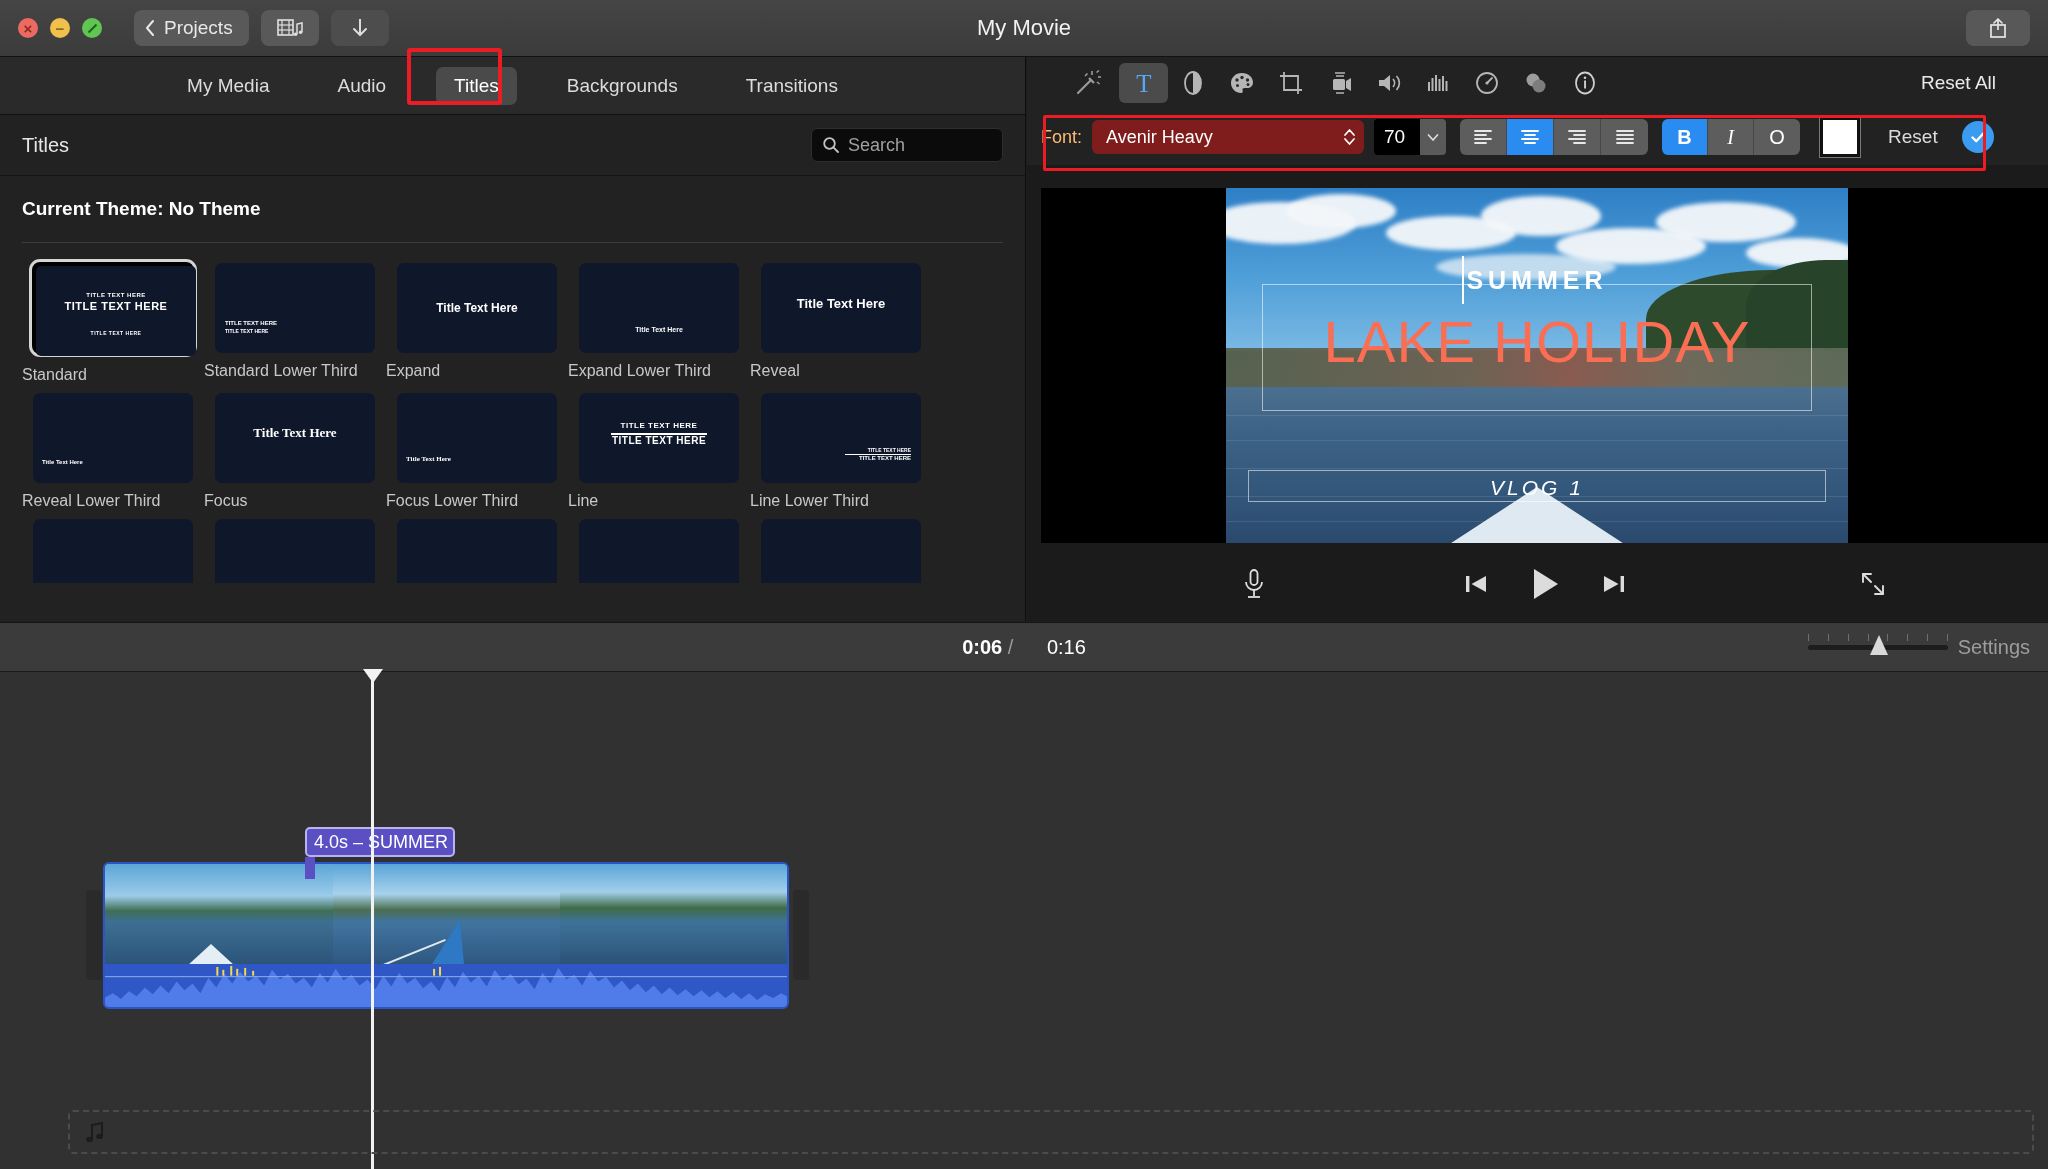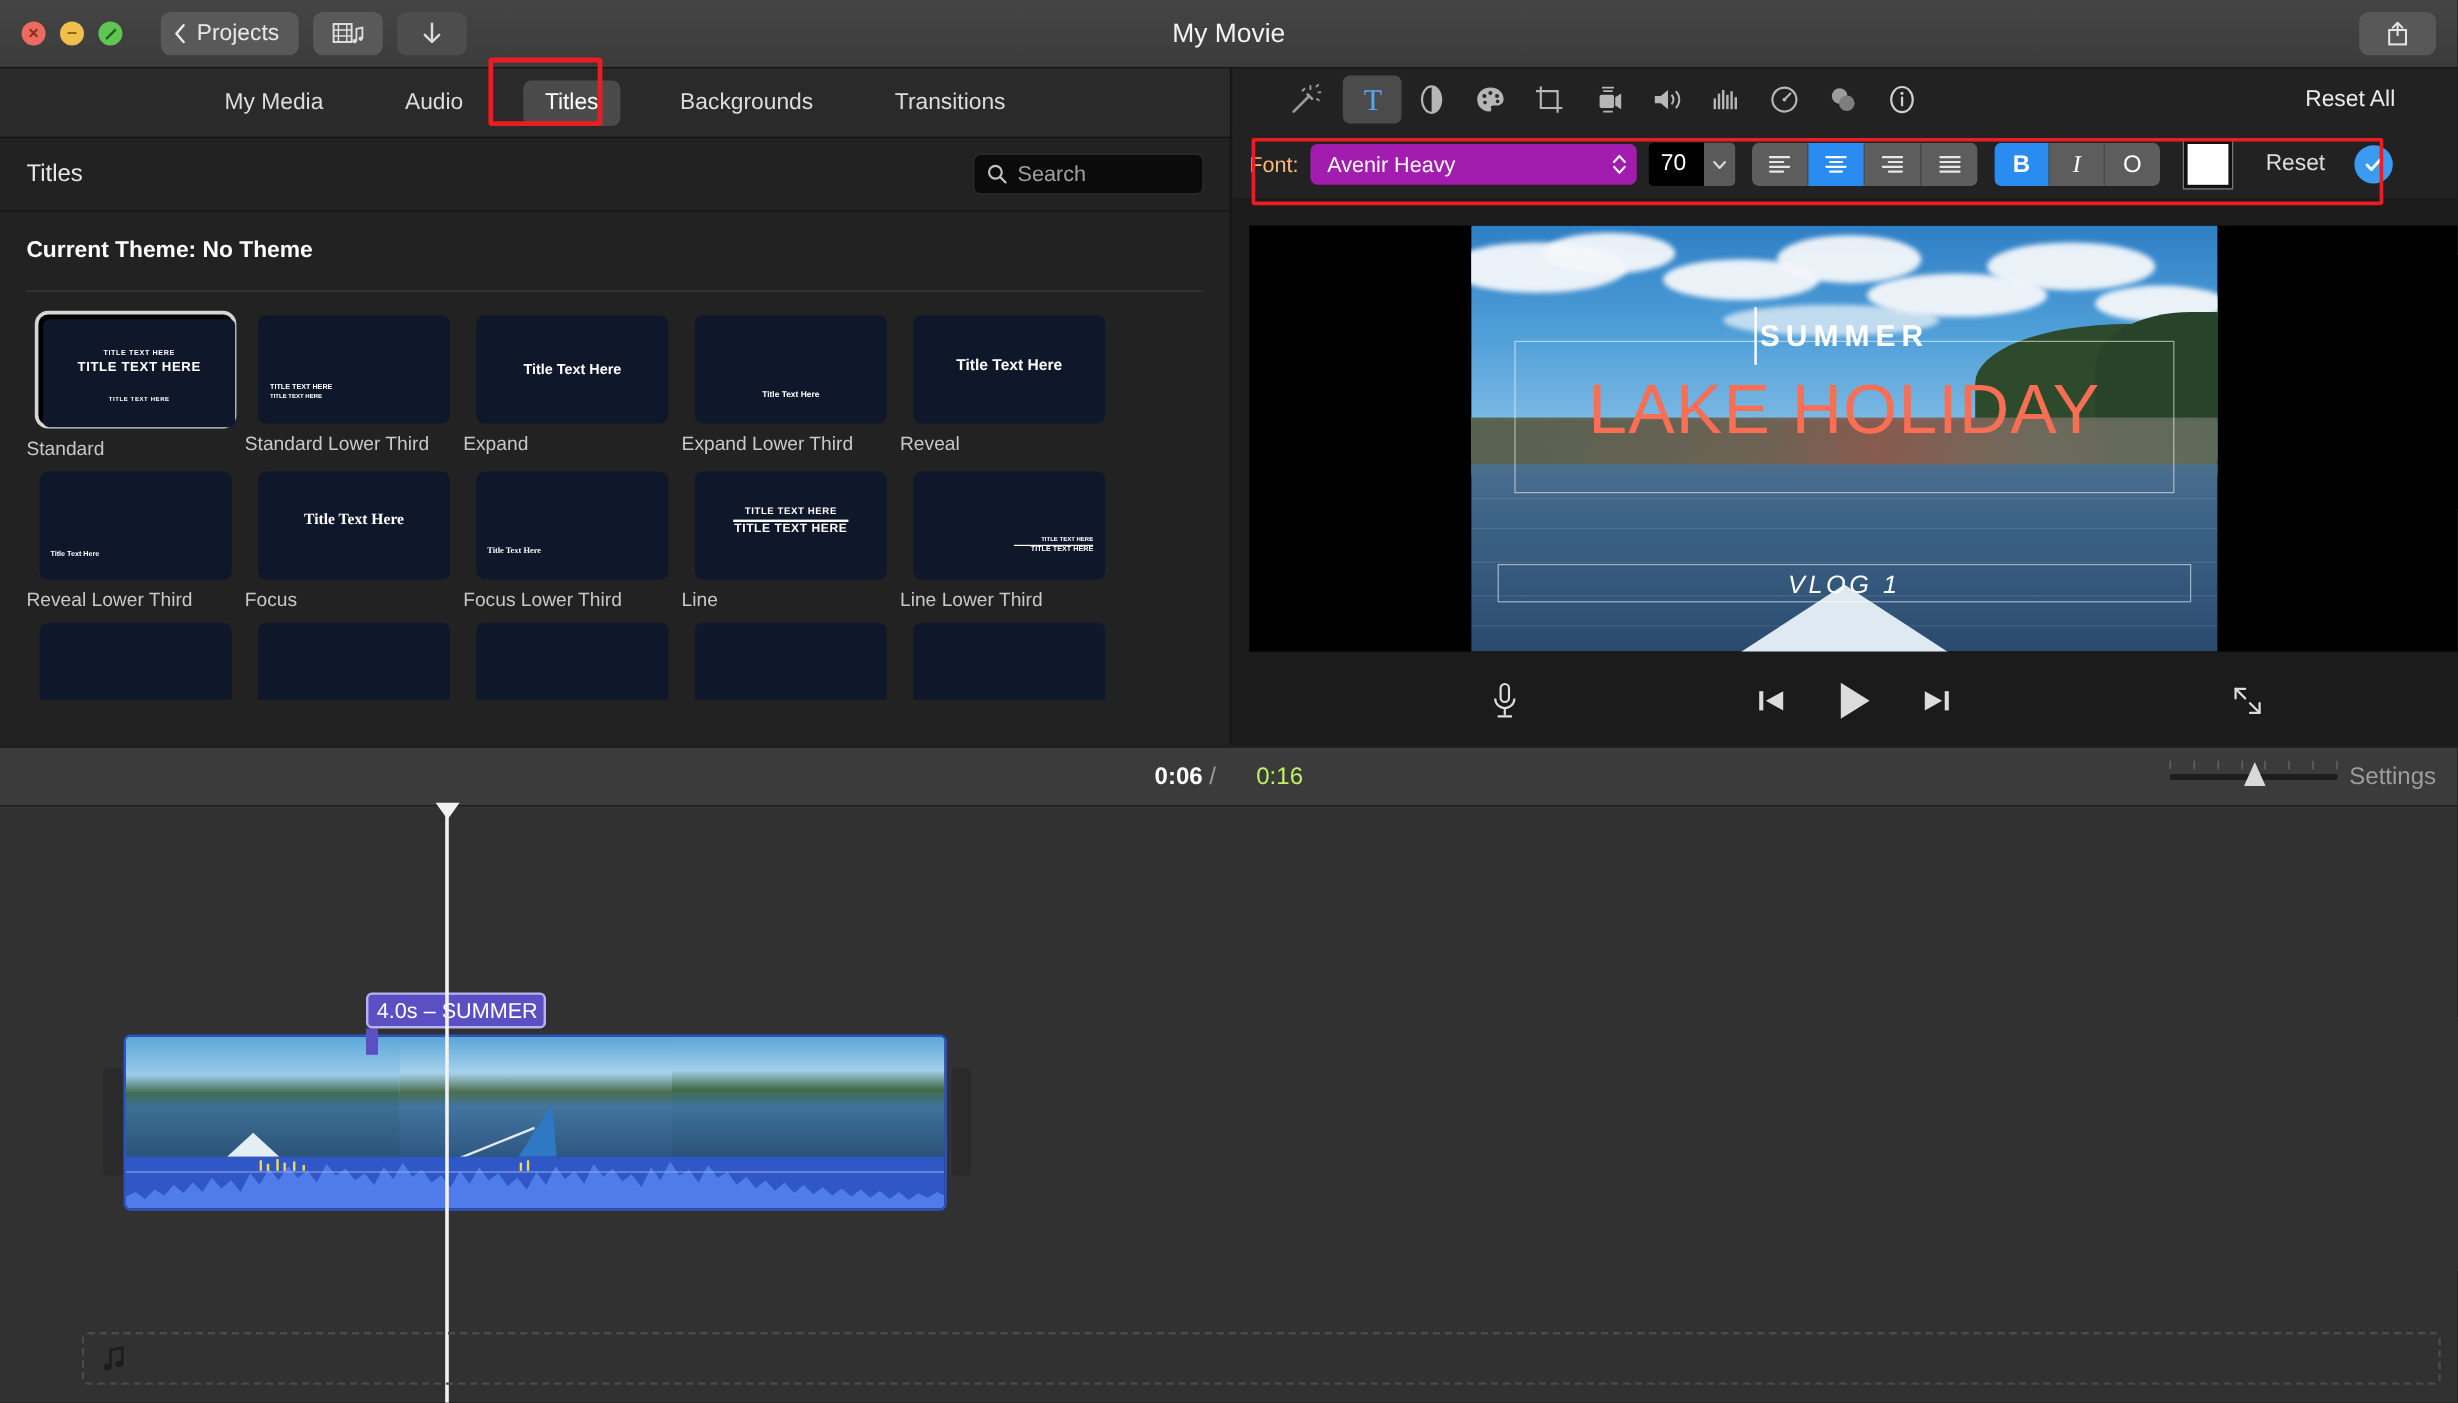--- a/index.html
+++ b/index.html
@@ -125,21 +125,21 @@
     height: 56px; display: flex; align-items: center; gap: 10px;
     padding: 0 12px 0 14px; background: #222;
     position: relative;
   }
   .fontbar-highlight {
     position: absolute; left: 1043px; top: 115px; width: 943px; height: 56px;
     border: 3px solid #ec1c24; pointer-events: none; border-radius: 2px;
   }
   .lbl-font { font-size: 18px; color: #fdba74; }
   .font-select {
-    width: 272px; height: 34px; background: #a21caf; border-radius: 6px;
+    width: 272px; height: 34px; background: #7f1d1d; border-radius: 6px;
     display: flex; align-items: center; padding: 0 8px 0 14px; color: #fff;
     font-size: 18px; justify-content: space-between;
   }
   .steppers { display:flex; flex-direction: column; gap:1px; align-items:center; }
   .size-field {
     display: flex; align-items: center; height: 36px;
   }
   .size-val {
     width: 46px; height: 36px; background: #000; color: #fff; font-size: 19px;
     display: flex; align-items: center; padding-left: 10px;
@@ -216,21 +216,21 @@
 
   
   .tlbar {
     position: absolute; left: 0; top: 622px; width: 2048px; height: 50px;
     background: #3b3b3b; border-top:1px solid #151515; border-bottom:1px solid #1a1a1a;
     display: flex; align-items: center;
   }
   .timecode { position:absolute; left:0; right:0; text-align:center; font-size:20px; }
   .timecode .cur { color:#fff; font-weight:700; }
   .timecode .sep { color:#9b9b9b; }
-  .timecode .tot { color:#bef264;margin-left:28px; }
+  .timecode .tot { color:#ffffff;margin-left:28px; }
   .zoomwrap { position:absolute; right: 100px; display:flex; align-items:center; gap:10px;}
   .zoomtrack { width: 140px; height: 5px; background:#1d1d1d; border-radius:3px; position:relative;}
   .zoomticks { position:absolute; top:-11px; left:0; width:140px; display:flex; justify-content:space-between;}
   .zoomticks i { width:1px; height:7px; background:#6e6e6e; display:block; }
   .zoomknob { position:absolute; left: 62px; top: -10px; width:0;height:0;
               border-left:9px solid transparent;border-right:9px solid transparent;
               border-bottom:20px solid #d9d9d9; }
   .settings-lbl { position:absolute; right: 18px; font-size:20px; color:#9d9d9d; }
 
   .timeline {

